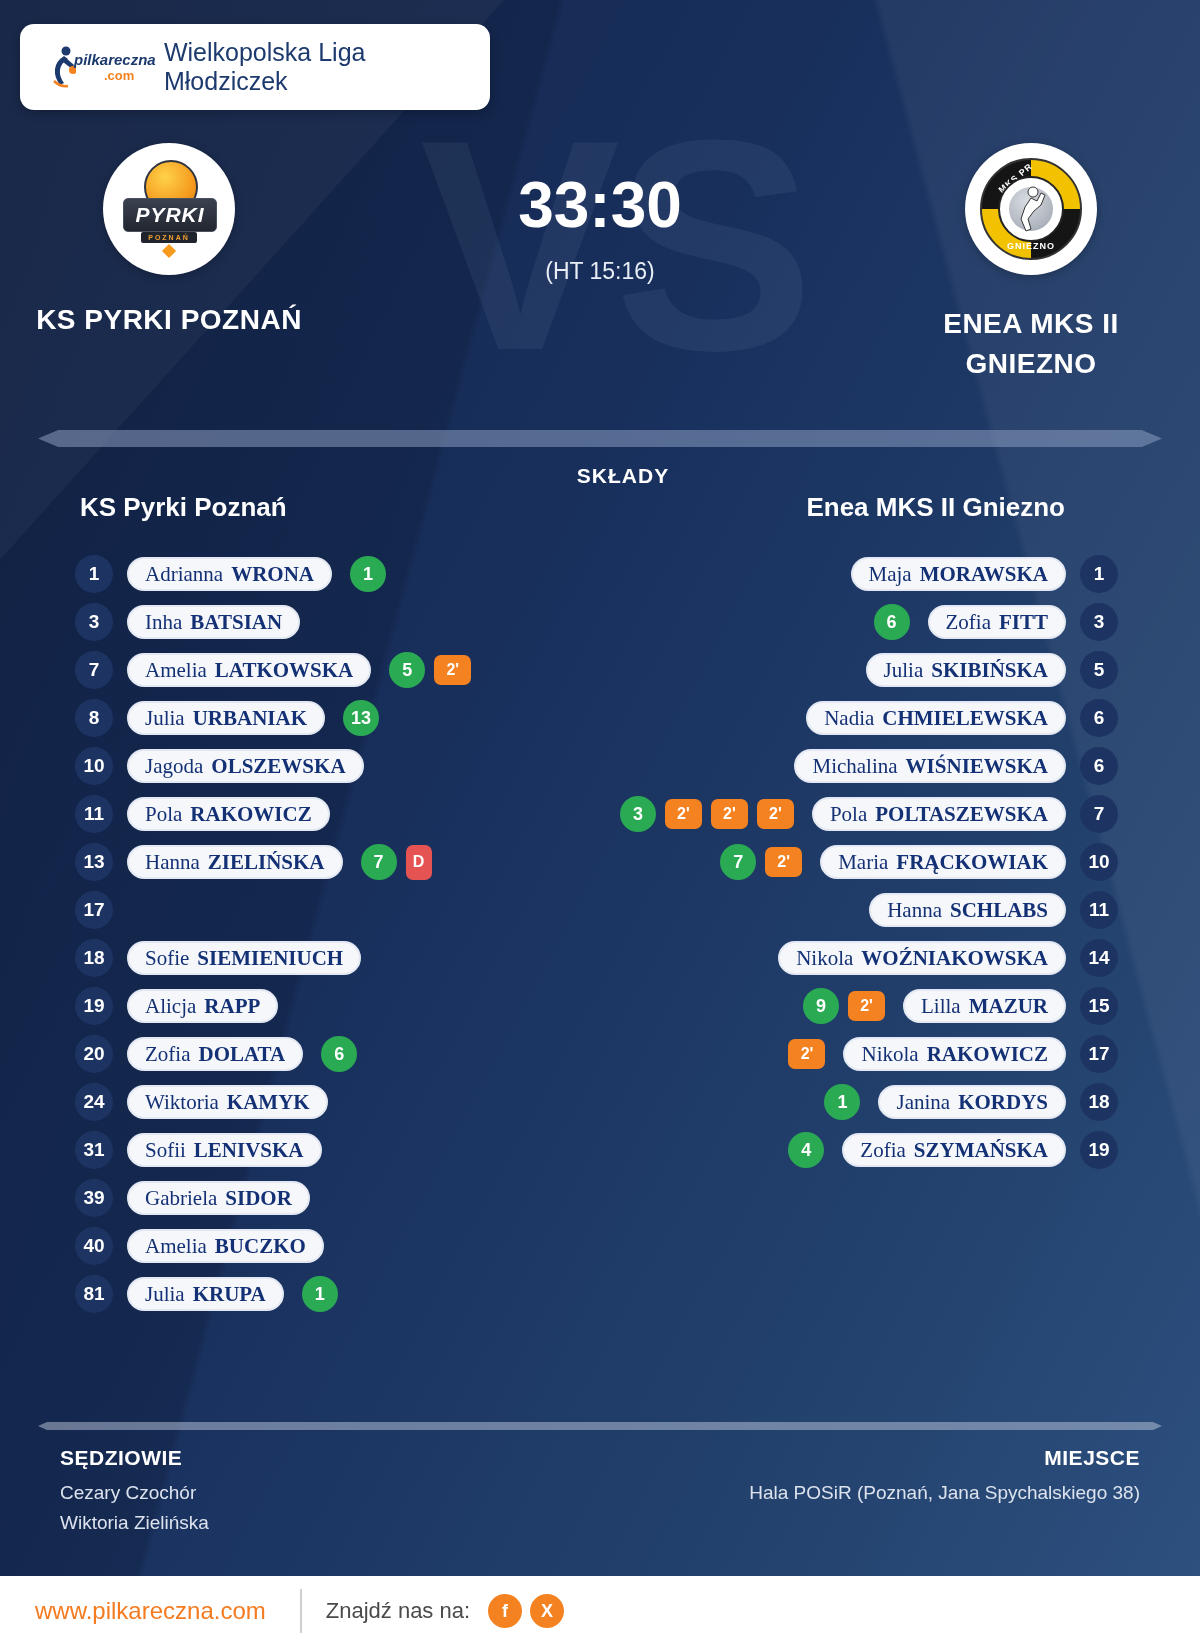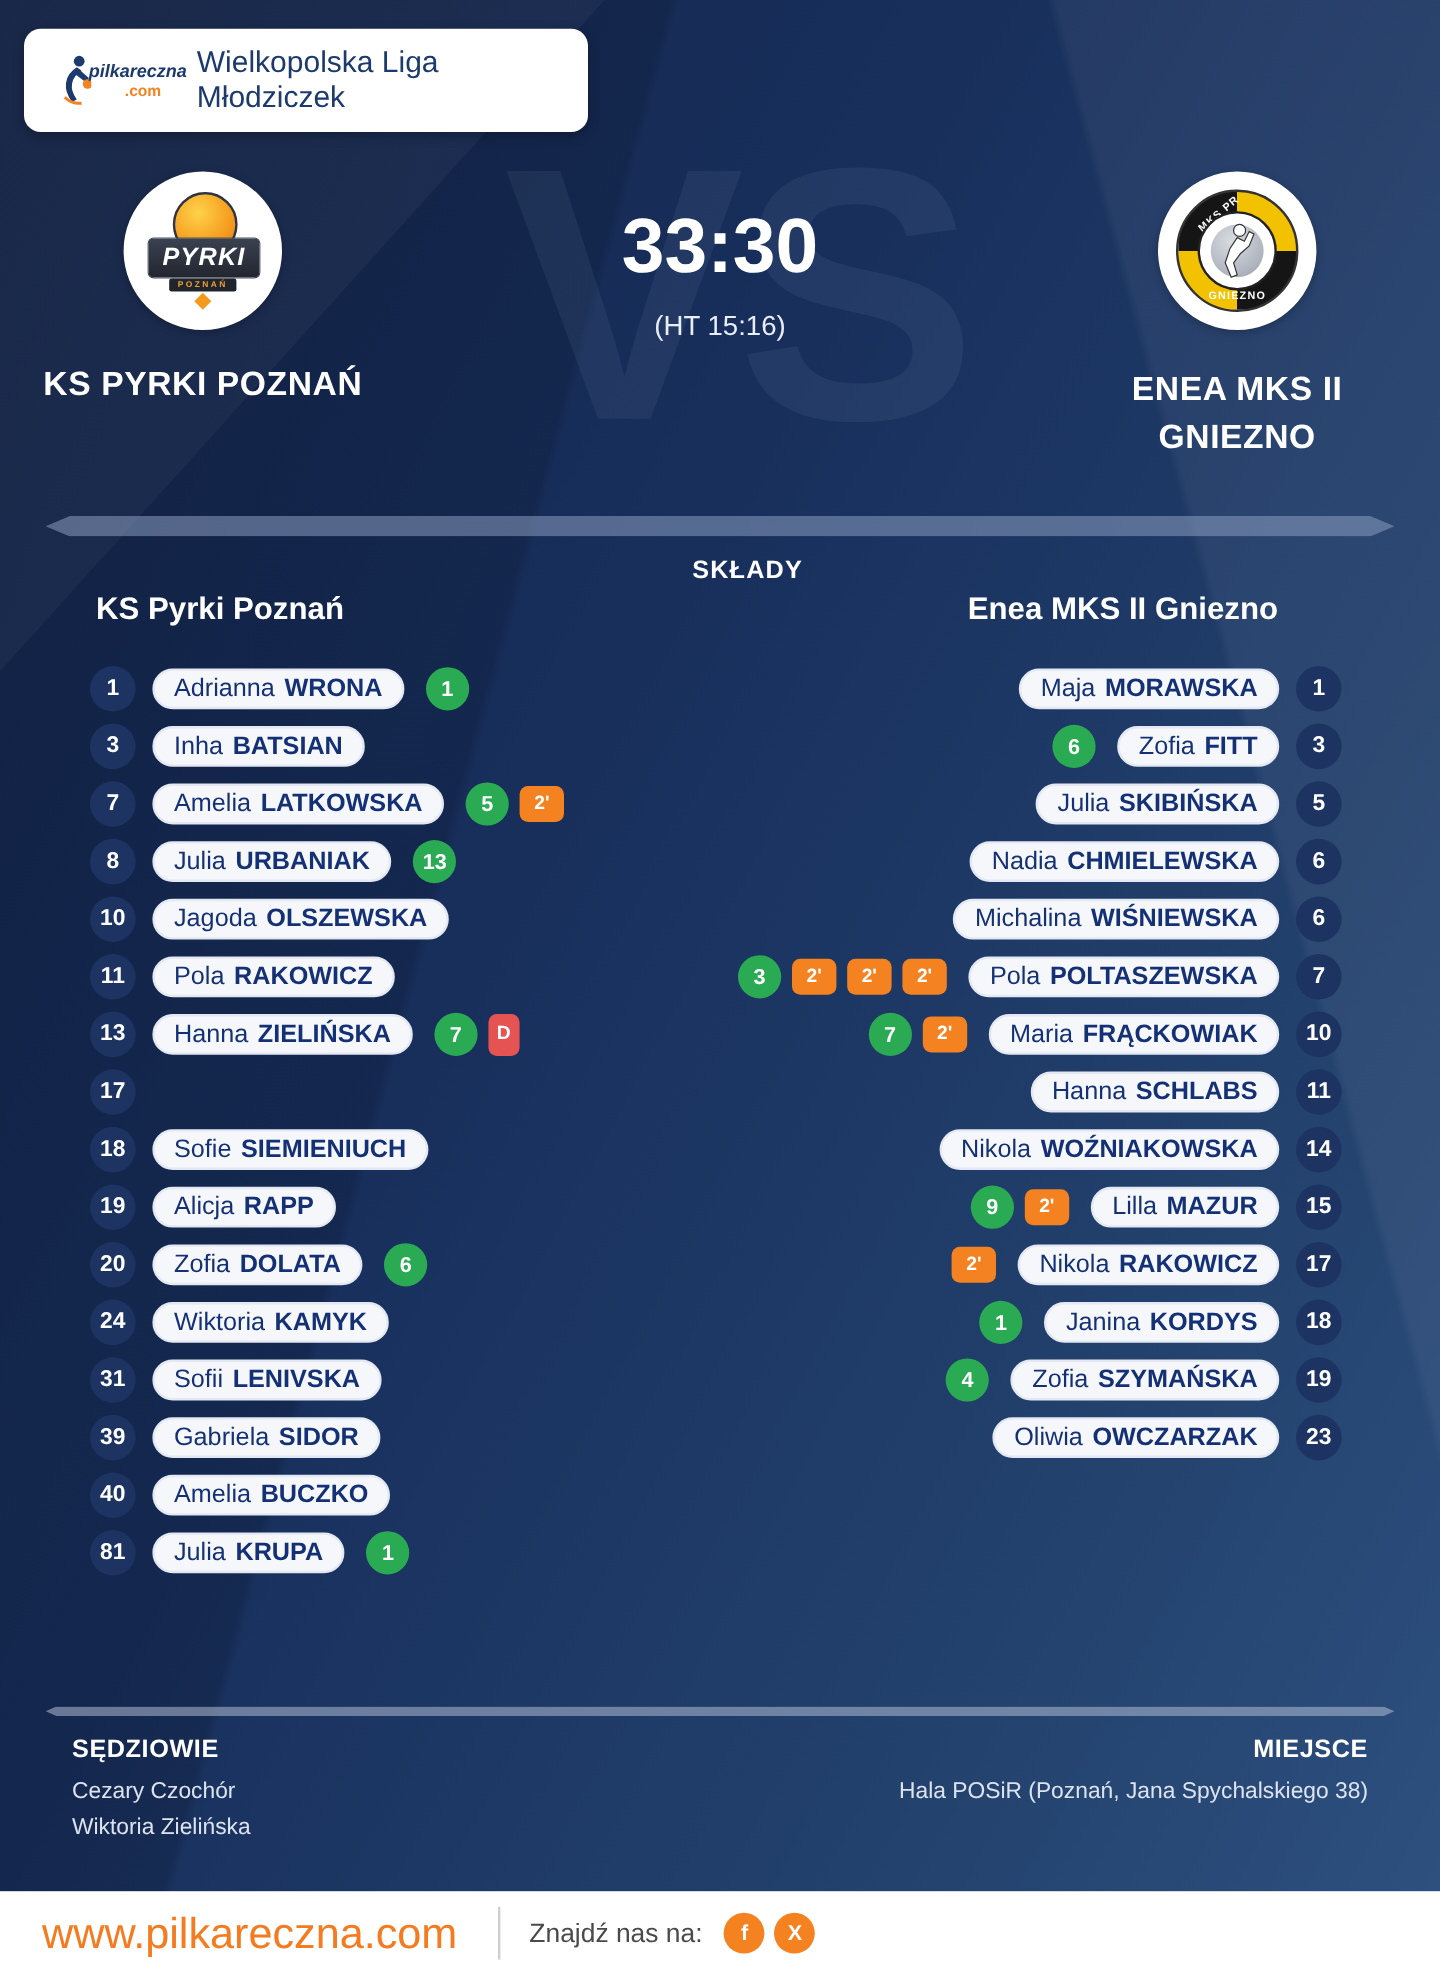--- a/index.html
+++ b/index.html
@@ -69,21 +69,21 @@
   .team-label.home{left:80px;} .team-label.away{right:135px;}
 
   
   .col{position:absolute;top:557px;display:flex;flex-direction:column;gap:14px;}
   .col.home{left:75px;align-items:flex-start;}
   .col.away{right:82px;align-items:flex-end;}
   .player-row{display:flex;align-items:center;height:34px;}
   .num-circle{width:38px;height:38px;border-radius:50%;background:#1d3463;color:#fff;font-size:19px;font-weight:700;
               display:flex;align-items:center;justify-content:center;flex:0 0 38px;}
   .pill{height:34px;background:#f5f7fb;border:2px solid #e3e8f2;border-radius:19px;padding:0 16px;
-        display:flex;align-items:center;gap:8px;font-size:21px;color:#143175;box-sizing:border-box;white-space:nowrap;}
+        display:flex;align-items:center;gap:8px;font-size:21px;color:#143175;box-sizing:border-box;white-space:nowrap;font-family:Liberation Serif, serif;}
   .pill .last{font-weight:800;}
   .col.home .pill{margin-left:14px;margin-right:9px;}
   .col.away .pill{margin-left:9px;margin-right:14px;}
   .badges{display:flex;align-items:center;gap:9px;}
   .col.home .badges{margin-left:9px;} .col.away .badges{margin-right:9px;}
   .b-goal{width:36px;height:36px;border-radius:50%;background:#2aab53;color:#fff;font-size:18px;font-weight:700;
           display:flex;align-items:center;justify-content:center;}
   .b-susp{min-width:37px;height:30px;border-radius:7px;background:#f58220;color:#fff;font-size:16px;font-weight:700;
           display:flex;align-items:center;justify-content:center;padding:0 4px;box-sizing:border-box;}
   .b-dq{width:26px;height:35px;border-radius:7px;background:#e55353;color:#fff;font-size:16px;font-weight:700;
@@ -91,21 +91,21 @@
 
   
   .off-label{position:absolute;top:1446px;font-size:21px;font-weight:800;color:#fff;letter-spacing:0.5px;}
   .off-label.left{left:60px;} .off-label.right{right:60px;}
   .off-line{position:absolute;font-size:19px;color:#dde3ee;}
   .ref1{left:60px;top:1482px;} .ref2{left:60px;top:1512px;}
   .venue{right:60px;top:1482px;}
 
   
   .footer{position:absolute;left:0;bottom:0;width:1200px;height:70px;background:#ffffff;display:flex;align-items:center;}
-  .site-url{margin-left:35px;font-size:36px;color:#f47b20;font-weight:500;}
+  .site-url{margin-left:35px;font-size:24px;color:#f47b20;font-weight:500;}
   .v-div{width:2px;height:44px;background:#cfcfcf;margin-left:34px;}
   .find-us{margin-left:24px;font-size:22px;color:#4a4a4a;}
   .social{display:flex;gap:8px;margin-left:18px;}
   .soc-circle{width:34px;height:34px;border-radius:50%;background:#f58220;color:#fff;font-size:18px;font-weight:700;
               display:flex;align-items:center;justify-content:center;}
 </style>
 </head>
 <body>
 
 <div class="page">
@@ -411,27 +411,20 @@
       <div class="player-row">
         <div class="badges">
           <div class="b-goal">4</div>
         </div>
         <div class="pill">
           <div class="first">Zofia</div>
           <div class="last">SZYMAŃSKA</div>
         </div>
         <div class="num-circle">19</div>
       </div>
-      <div class="player-row">
-        <div class="pill">
-          <div class="first">Oliwia</div>
-          <div class="last">OWCZARZAK</div>
-        </div>
-        <div class="num-circle">23</div>
-      </div>
     </div>
 
   <div class="divider-thin"></div>
   <div class="off-label left">SĘDZIOWIE</div>
   <div class="off-line ref1">Cezary Czochór</div>
   <div class="off-line ref2">Wiktoria Zielińska</div>
   <div class="off-label right">MIEJSCE</div>
   <div class="off-line venue">Hala POSiR (Poznań, Jana Spychalskiego 38)</div>
 
   <div class="footer">

